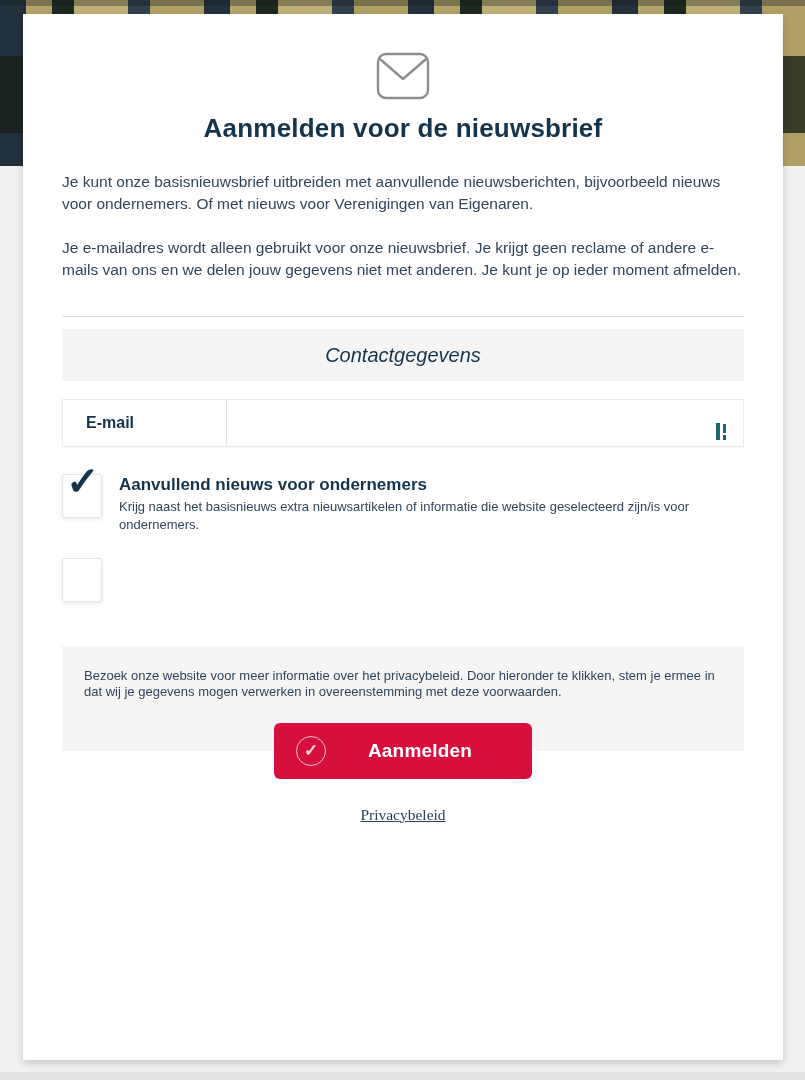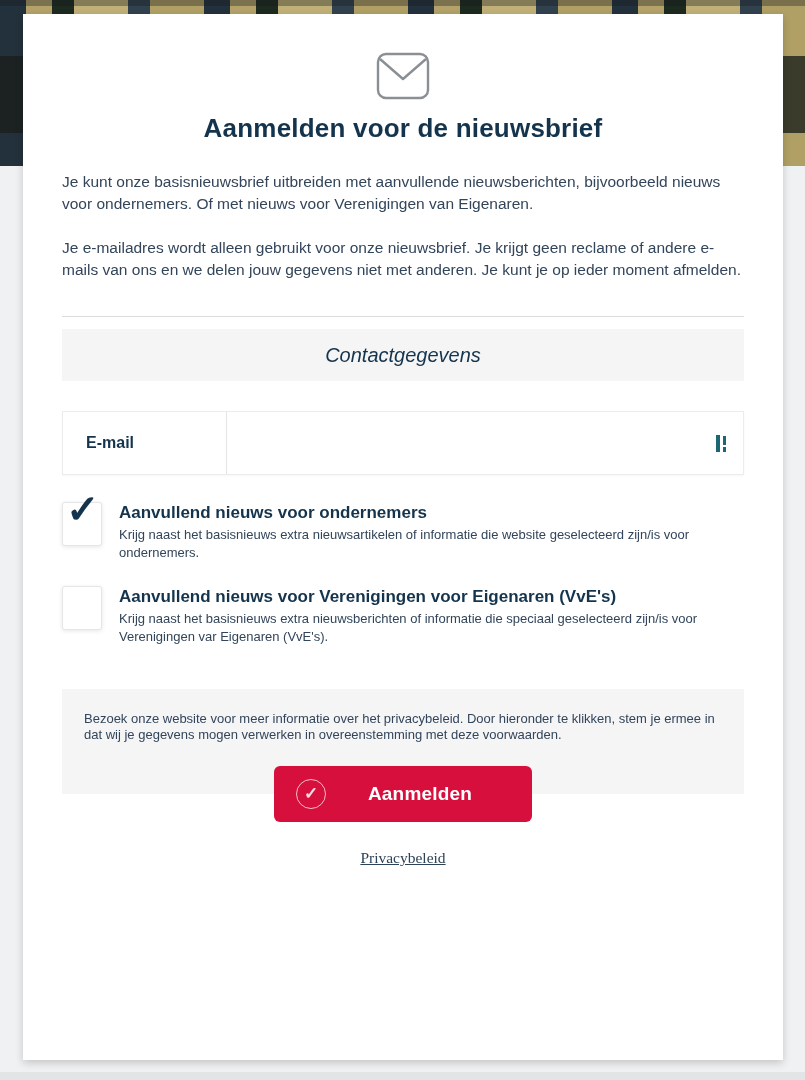--- a/index.html
+++ b/index.html
@@ -48,21 +48,21 @@
   .divider { margin-top: 35px; border-top: 1px solid #dcdcdc; height: 0; }
 
   .section-header {
     margin-top: 12px; height: 52px; background: #f5f5f6;
     display: flex; align-items: center; justify-content: center;
     font-size: 20px; color: #14344d; font-style: italic;
   }
   .section-header.prefs { margin-top: 28px; }
 
   .email-row {
-    margin-top: 30px; height: 64px; display: flex;
+    margin-top: 18px; height: 48px; display: flex;
     background: #fff; border: 1px solid #ececec;
     box-shadow: 0 1px 2px rgba(0,0,0,0.04);
   }
   .email-label {
     width: 164px; display: flex; align-items: center;
     padding-left: 23px; font-size: 16px; font-weight: bold; color: #14344d;
     border-right: 1px solid #e4e4e4;
   }
   .email-input-wrap { flex: 1; position: relative; }
   .email-input-wrap input {
@@ -170,24 +170,20 @@
       <div class="option-text">
         <div class="option-title">Aanvullend nieuws voor ondernemers</div>
         <div class="option-desc">Krijg naast het basisnieuws extra nieuwsartikelen of informatie die website geselecteerd zijn/is voor ondernemers.</div>
       </div>
     </div>
 
     <div class="option-row second">
       <div class="checkbox">
         <span class="check-glyph"></span>
       </div>
-      <div class="option-text">
-        <div class="option-title">Aanvullend nieuws voor Verenigingen voor Eigenaren (VvE's)</div>
-        <div class="option-desc">Krijg naast het basisnieuws extra nieuwsberichten of informatie die speciaal geselecteerd zijn/is voor Verenigingen var Eigenaren (VvE's).</div>
-      </div>
     </div>
 
     <div class="privacy-wrap">
       <div class="privacy-box">
         <p>Bezoek onze website voor meer informatie over het privacybeleid. Door hieronder te klikken, stem je ermee in dat wij je gegevens mogen verwerken in overeenstemming met deze voorwaarden.</p>
       </div>
       <div class="submit-row">
         <button class="submit">
           <span class="circle-check">
               <span>✓</span>

